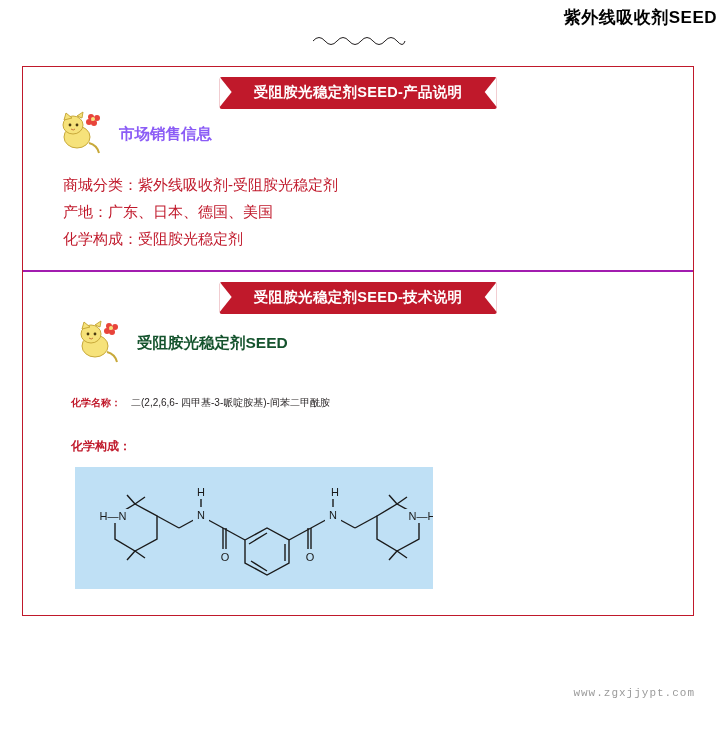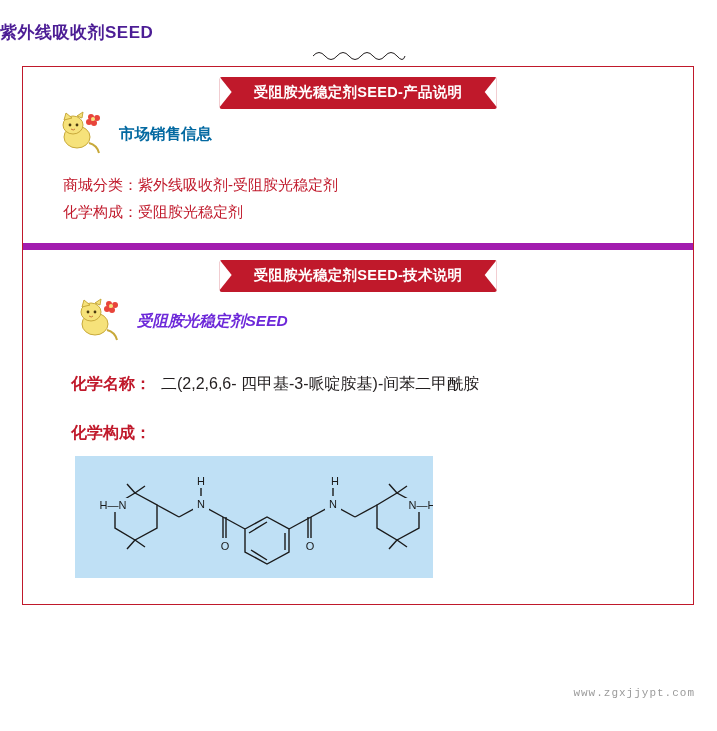--- a/index.html
+++ b/index.html
@@ -8,45 +8,45 @@
   }
   body {
     width: 717px;
     height: 731px;
     background: #ffffff;
     font-family: "Liberation Sans", sans-serif;
     position: relative;
     overflow: hidden;
   }
   .page-title {
-    text-align: left;
+    text-align: right;
     font-size: 17px;
     font-weight: bold;
-    color: #4c1d95;
-    padding-top: 21px;
+    color: #000000;
+    padding-top: 6px;
     letter-spacing: 0.5px;
   }
   .squiggle {
     display: block;
     margin: 4px auto 0 auto;
   }
   .outer-box {
     position: absolute;
     left: 22px;
     top: 66px;
     width: 672px;
     border: 1px solid #c0192b;
     box-sizing: border-box;
     background: #fff;
   }
   .section {
     position: relative;
   }
   .section-divider {
-    border-top: 7px solid #a21caf;
+    border-top: 2px solid #a21caf;
   }
   .ribbon-wrap {
     position: relative;
     height: 20px;
     margin-top: 10px;
     text-align: right;
   }
   .ribbon {
     position: absolute;
     left: 50%;
@@ -85,50 +85,49 @@
   }
   .cat-icon {
     width: 54px;
     height: 46px;
     flex: 0 0 54px;
     position: relative;
   }
   .heading-text {
     font-size: 15.5px;
     font-weight: bold;
-    color: #0369a1;
+    color: #8b5cf6;
     margin-left: 12px;
   }
   .heading-text.red {
-    color: #6d28d9;
-    font-style: italic;
+    color: #14532d;
   }
   .info-list {
     padding: 14px 0 18px 40px;
   }
   .info-list div {
     color: #c0192b;
     font-size: 15px;
     line-height: 27px;
   }
   .chem-name {
     padding: 30px 0 0 48px;
-    font-size: 16px;
+    font-size: 10px;
   }
   .chem-name .label {
     color: #c0192b;
     font-weight: bold;
   }
   .chem-name .value {
     color: #231f20;
     margin-left: 10px;
   }
   .chem-struct-label {
     padding: 28px 0 0 48px;
-    font-size: 16px;
+    font-size: 12px;
     color: #c0192b;
     font-weight: bold;
   }
   .struct-box {
     margin: 12px 0 26px 52px;
     width: 358px;
     height: 122px;
     background: #bfe0f5;
     position: relative;
   }
@@ -180,20 +179,21 @@
             <circle cx="-2" cy="5" r="3" fill="#e8443a"></circle>
             <circle cx="2" cy="2" r="2" fill="#f6e27a"></circle>
           </g>
         </svg>
       </span>
       <span class="heading-text">市场销售信息</span>
     </div>
 
     <div class="info-list">
       <div>商城分类：紫外线吸收剂-受阻胺光稳定剂</div>
+      <div>产地：广东、日本、德国、美国</div>
       <div>化学构成：受阻胺光稳定剂</div>
     </div>
   </div>
 
   <div class="section section-divider">
     <div class="ribbon-wrap">
       <div class="ribbon">受阻胺光稳定剂SEED-技术说明</div>
     </div>
 
     <div class="sec2-heading">

